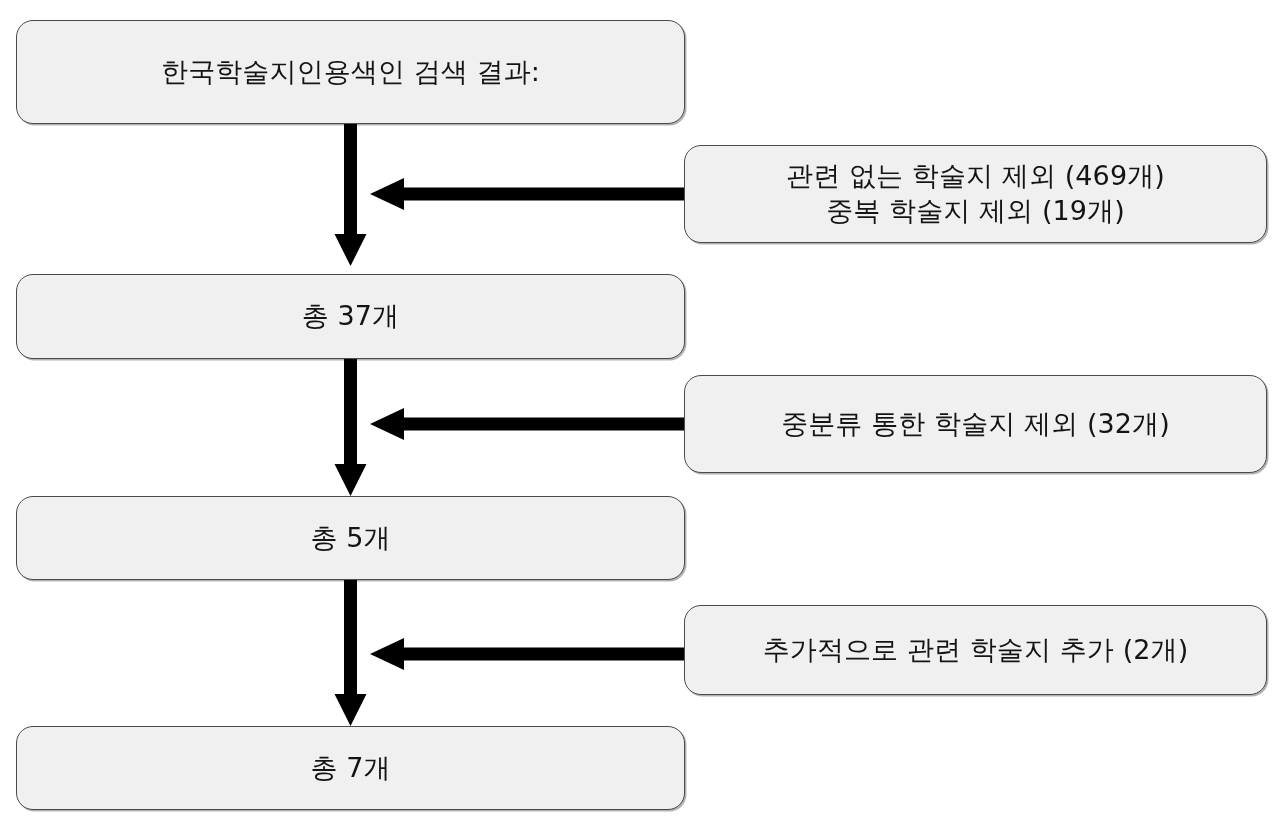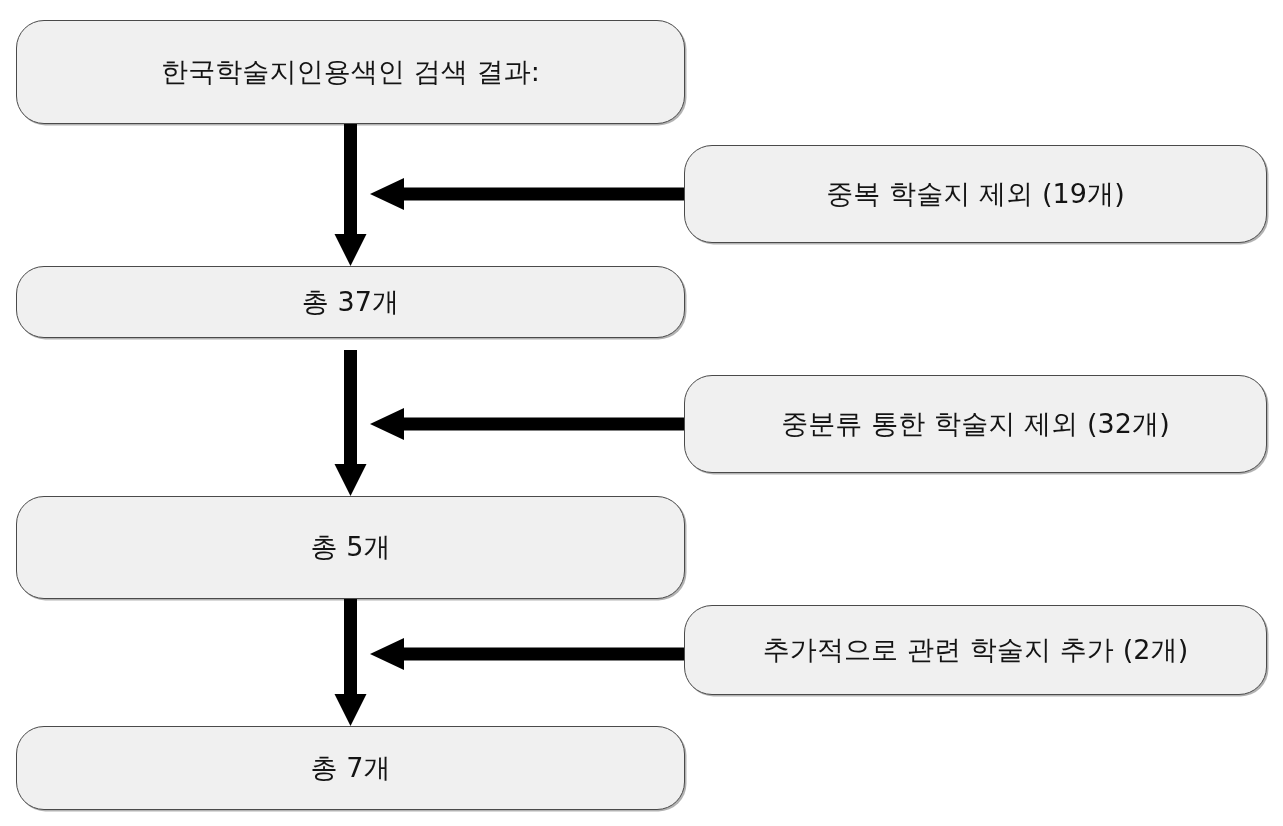--- a/index.html
+++ b/index.html
@@ -16,21 +16,21 @@
     width: 1283px;
     height: 826px;
     background: #ffffff;
     overflow: hidden;
   }
   .node {
     position: absolute;
     box-sizing: border-box;
     background: #f0f0f0;
     border: 1.6px solid #4a4a4a;
-    border-radius: 28px;
+    border-radius: 17px;
     box-shadow: 1.5px 1.5px 0.5px rgba(0,0,0,0.30);
     display: flex;
     align-items: center;
     justify-content: center;
     text-align: center;
     color: #141414;
     font-size: 27px;
     line-height: 1.28;
     font-weight: 400;
     letter-spacing: 0.1px;
@@ -42,22 +42,22 @@
   .node .ln {
     display: block;
     white-space: nowrap;
   }
 
   
   .col-left  { left: 16px;  width: 669px; }
   .col-right { left: 684px; width: 583px; }
 
   .n-main1 { top: 20px;  height: 104px; }
-  .n-main2 { top: 266px; height: 72px;  }
-  .n-main3 { top: 496px; height: 103px;  }
+  .n-main2 { top: 274px; height: 85px;  }
+  .n-main3 { top: 496px; height: 84px;  }
   .n-main4 { top: 726px; height: 84px;  }
 
   .n-side1 { top: 145px; height: 98px; }
   .n-side2 { top: 375px; height: 98px; }
   .n-side3 { top: 605px; height: 90px; }
 
   
   #arrows {
     position: absolute;
     left: 0;
@@ -124,20 +124,21 @@
   </div>
 
   <div class="node col-left n-main4">
     <span class="lines">
       <span class="ln">총 7개</span>
     </span>
   </div>
 
   <div class="node col-right n-side1">
     <span class="lines">
+      <span class="ln">관련 없는 학술지 제외 (469개)</span>
       <span class="ln">중복 학술지 제외 (19개)</span>
     </span>
   </div>
 
   <div class="node col-right n-side2">
     <span class="lines">
       <span class="ln">중분류 통한 학술지 제외 (32개)</span>
     </span>
   </div>
 

